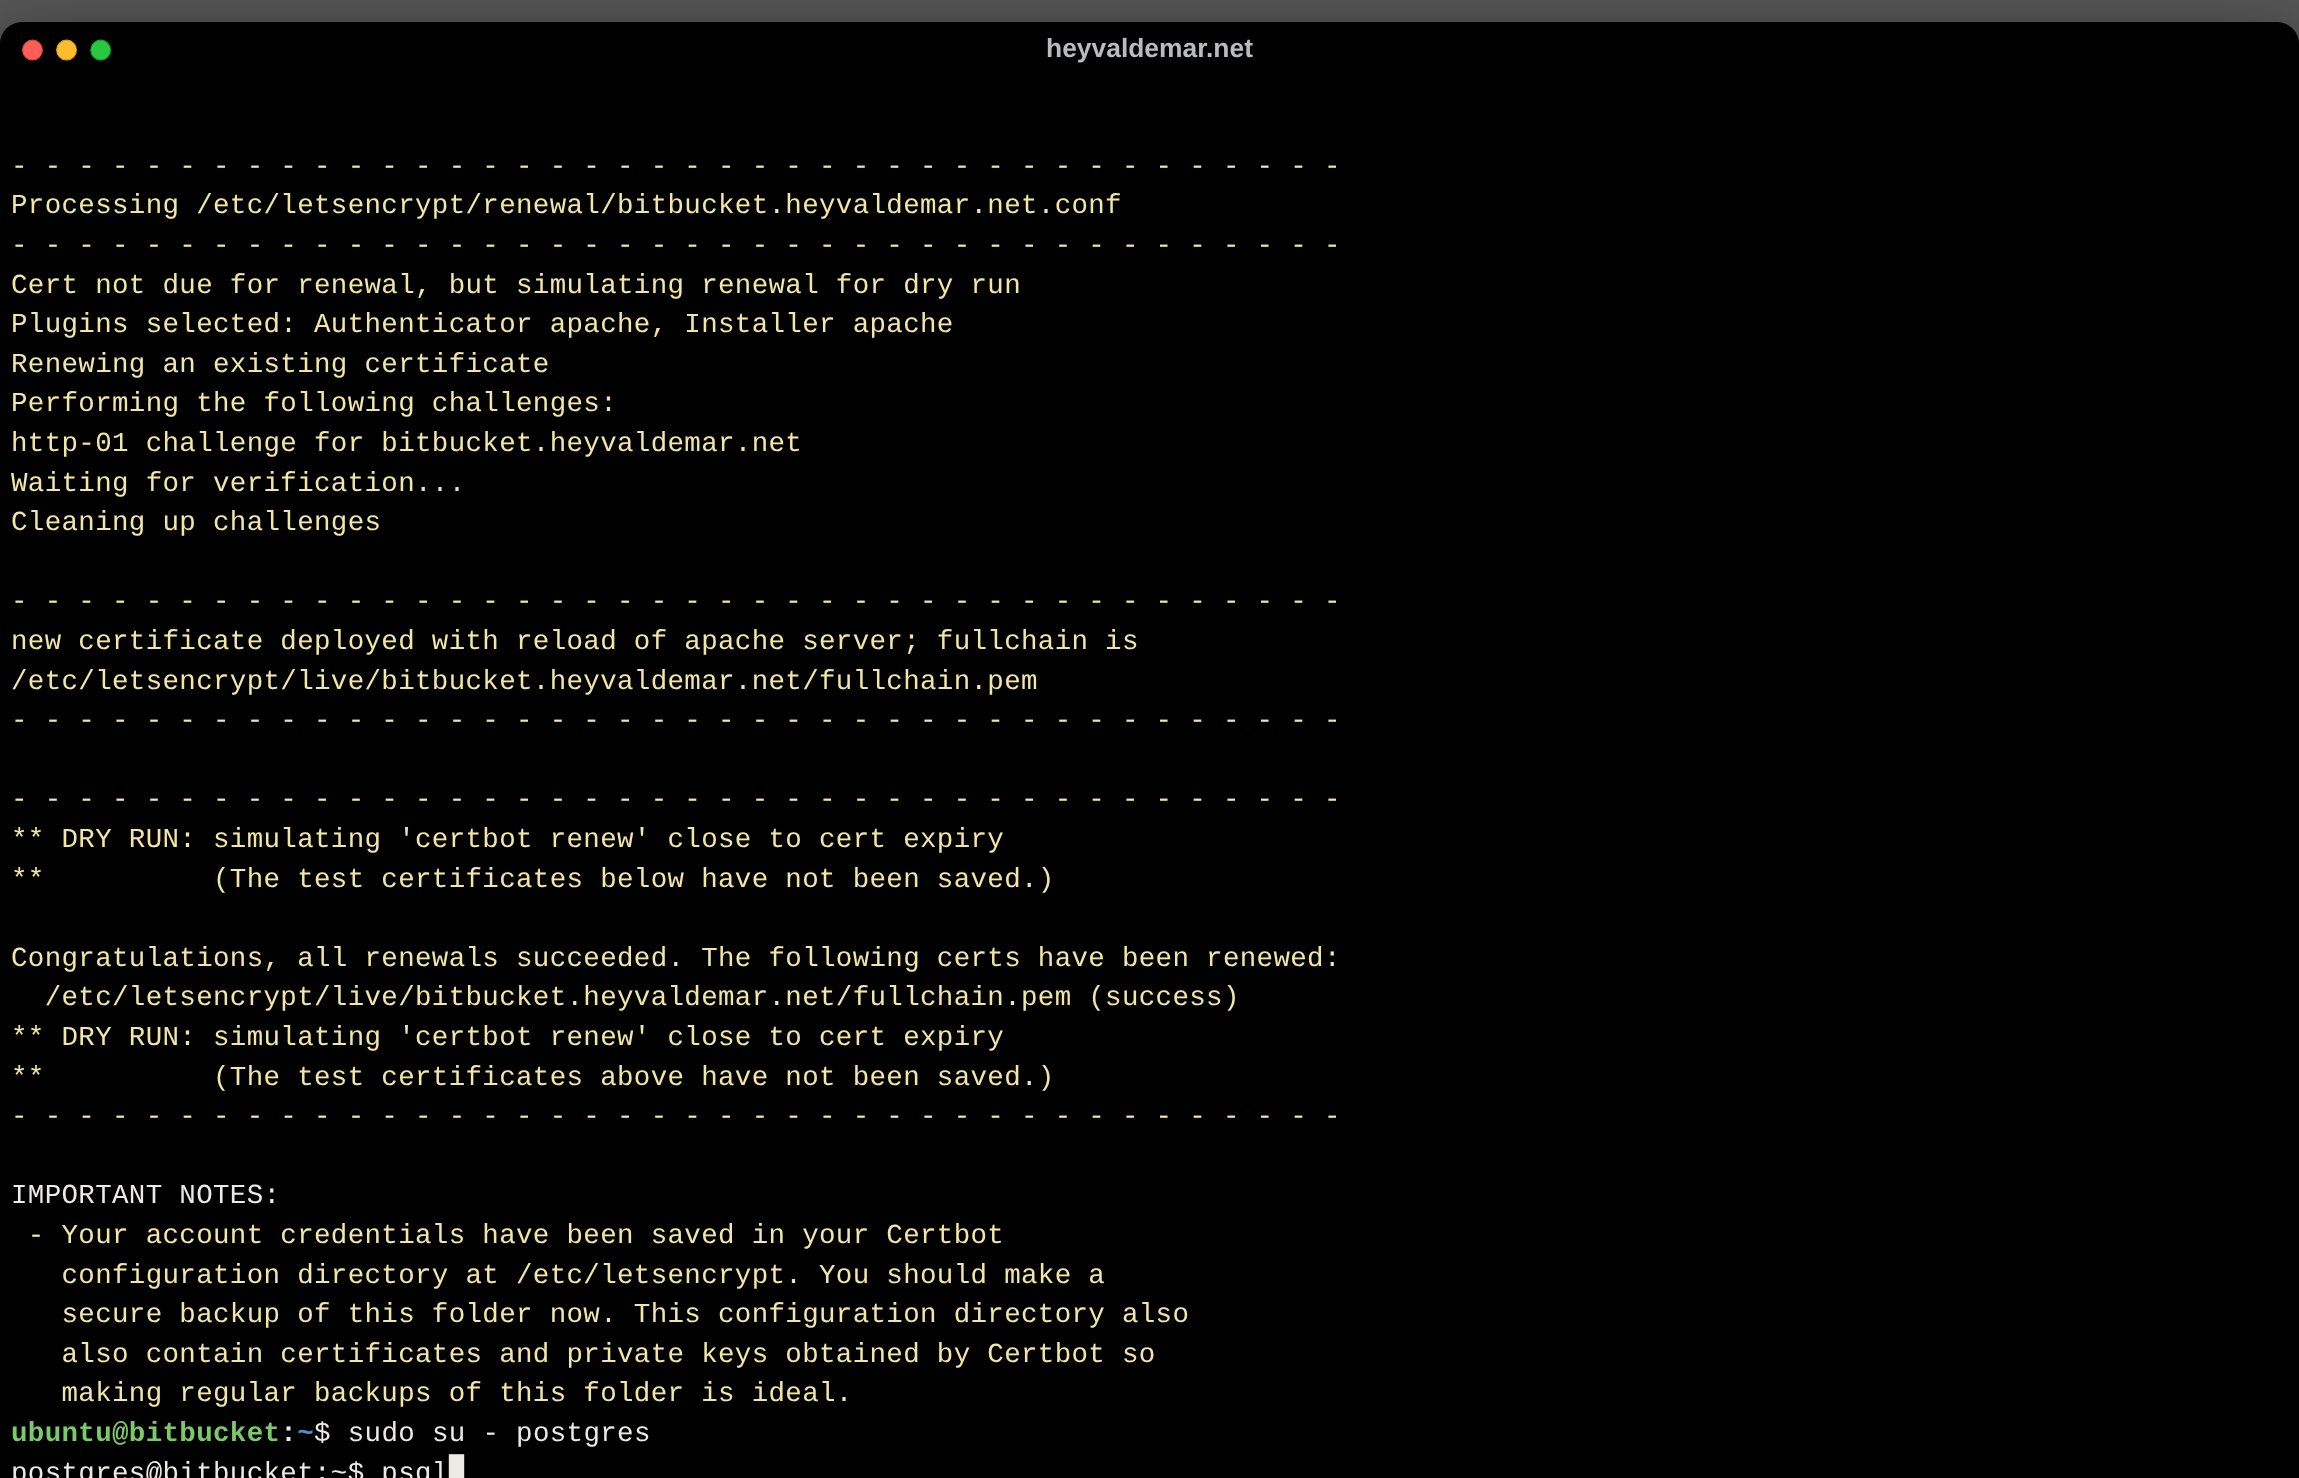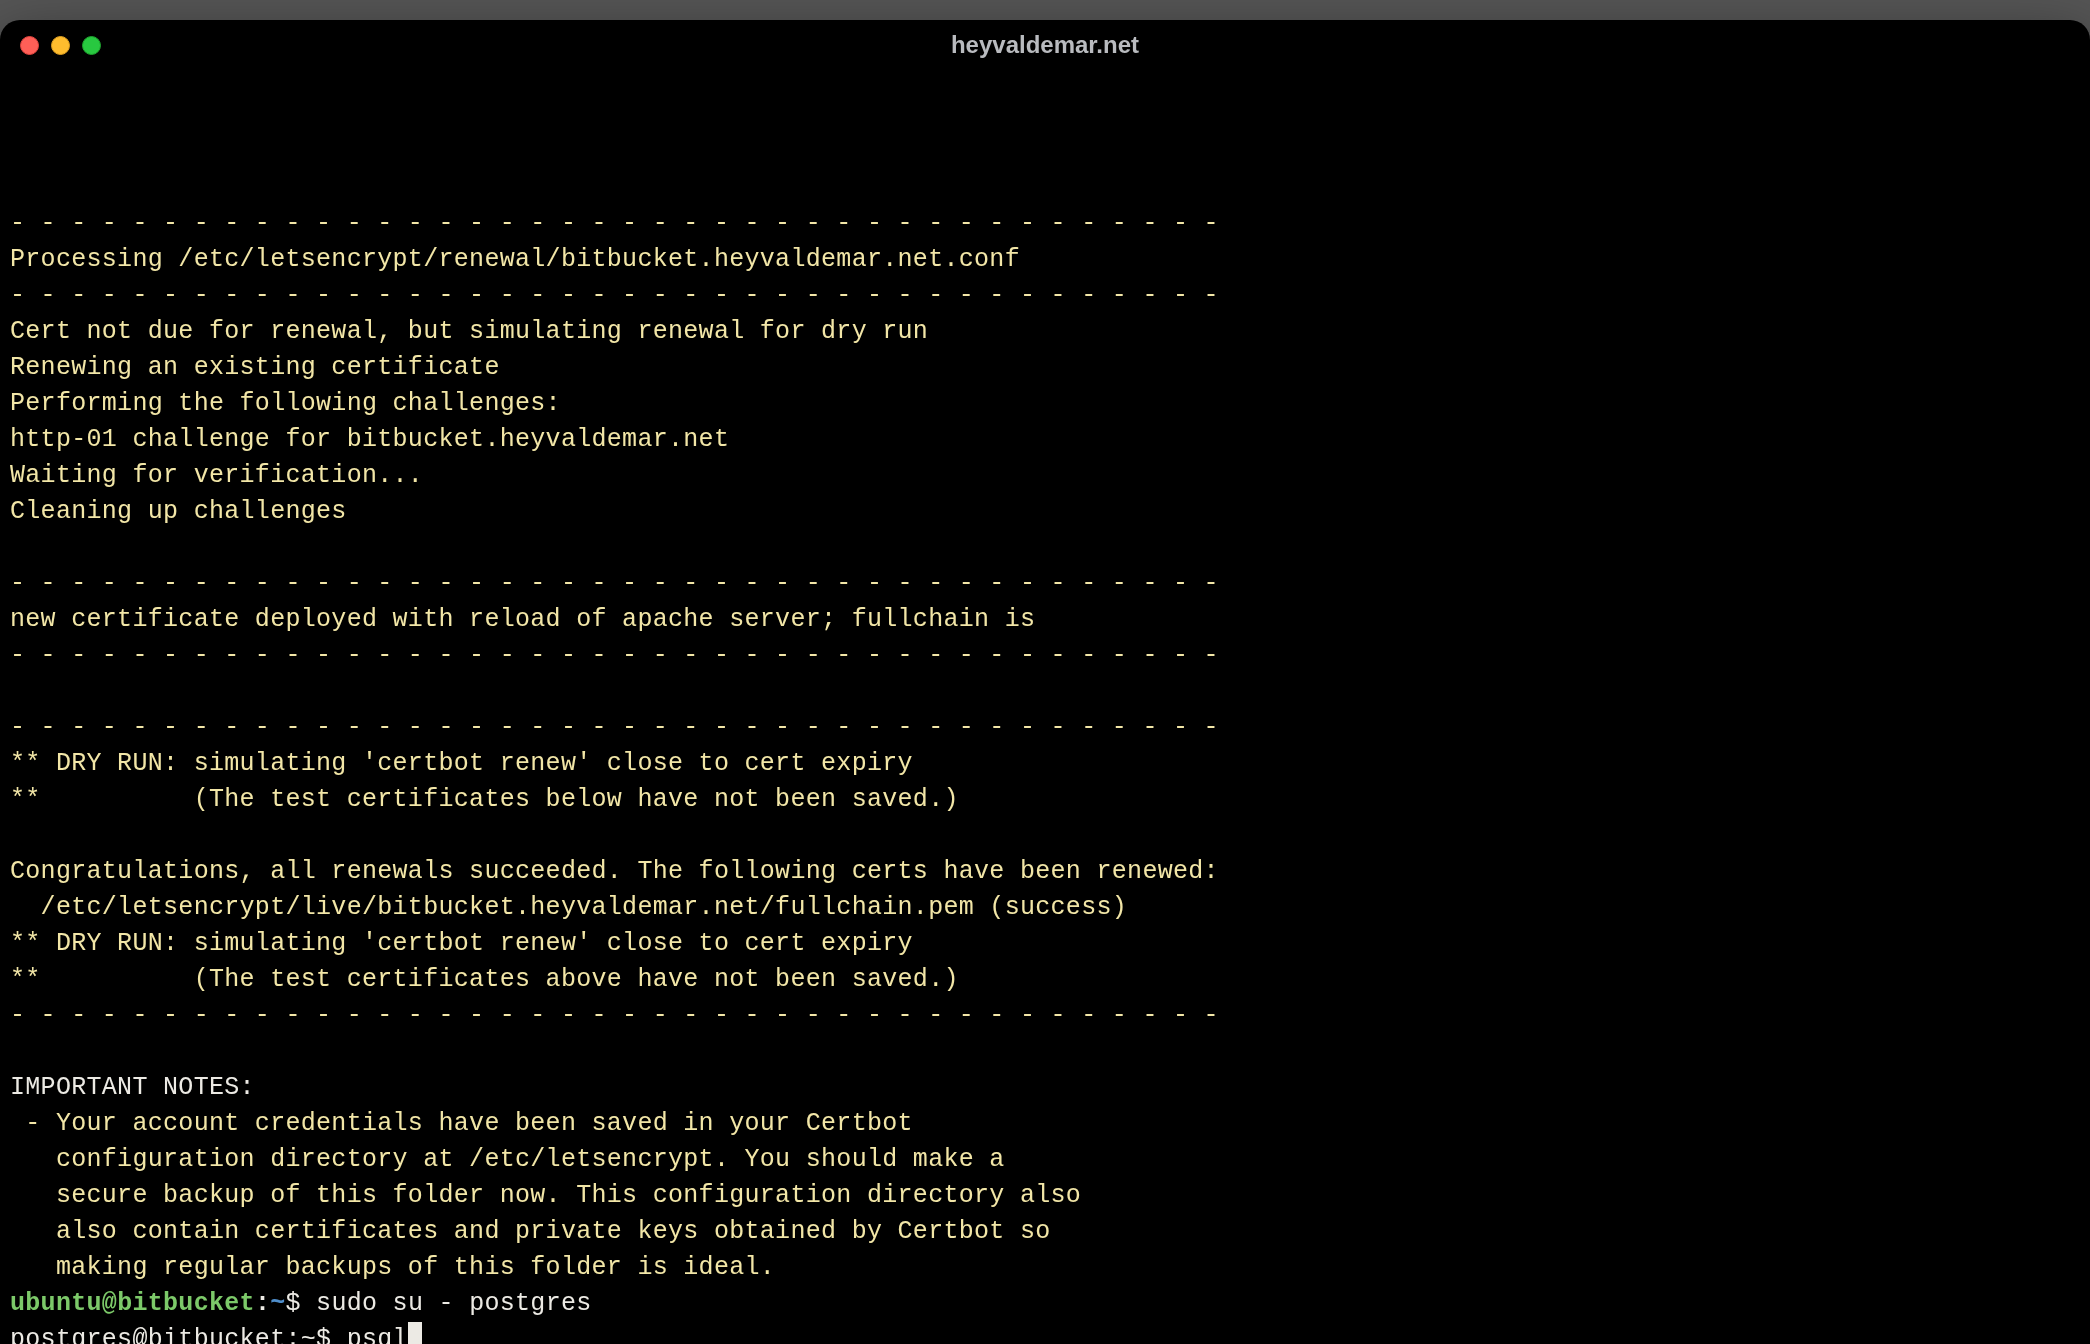--- a/index.html
+++ b/index.html
@@ -94,28 +94,30 @@
       <div class="traffic-light tl-zoom"></div>
     </div>
     <div class="title">heyvaldemar.net</div>
   </div>
 
   <div class="terminal">
 <span class="out">- - - - - - - - - - - - - - - - - - - - - - - - - - - - - - - - - - - - - - - -</span>
 <span class="out">Processing /etc/letsencrypt/renewal/bitbucket.heyvaldemar.net.conf</span>
 <span class="out">- - - - - - - - - - - - - - - - - - - - - - - - - - - - - - - - - - - - - - - -</span>
 <span class="out">Cert not due for renewal, but simulating renewal for dry run</span>
+<span class="out">Plugins selected: Authenticator apache, Installer apache</span>
 <span class="out">Renewing an existing certificate</span>
 <span class="out">Performing the following challenges:</span>
 <span class="out">http-01 challenge for bitbucket.heyvaldemar.net</span>
 <span class="out">Waiting for verification...</span>
 <span class="out">Cleaning up challenges</span>
 <span> </span>
 <span class="out">- - - - - - - - - - - - - - - - - - - - - - - - - - - - - - - - - - - - - - - -</span>
 <span class="out">new certificate deployed with reload of apache server; fullchain is</span>
+<span class="out">/etc/letsencrypt/live/bitbucket.heyvaldemar.net/fullchain.pem</span>
 <span class="out">- - - - - - - - - - - - - - - - - - - - - - - - - - - - - - - - - - - - - - - -</span>
 <span> </span>
 <span class="out">- - - - - - - - - - - - - - - - - - - - - - - - - - - - - - - - - - - - - - - -</span>
 <span class="out">** DRY RUN: simulating 'certbot renew' close to cert expiry</span>
 <span class="out">**          (The test certificates below have not been saved.)</span>
 <span> </span>
 <span class="out">Congratulations, all renewals succeeded. The following certs have been renewed:</span>
 <span class="out">  /etc/letsencrypt/live/bitbucket.heyvaldemar.net/fullchain.pem (success)</span>
 <span class="out">** DRY RUN: simulating 'certbot renew' close to cert expiry</span>
 <span class="out">**          (The test certificates above have not been saved.)</span>

